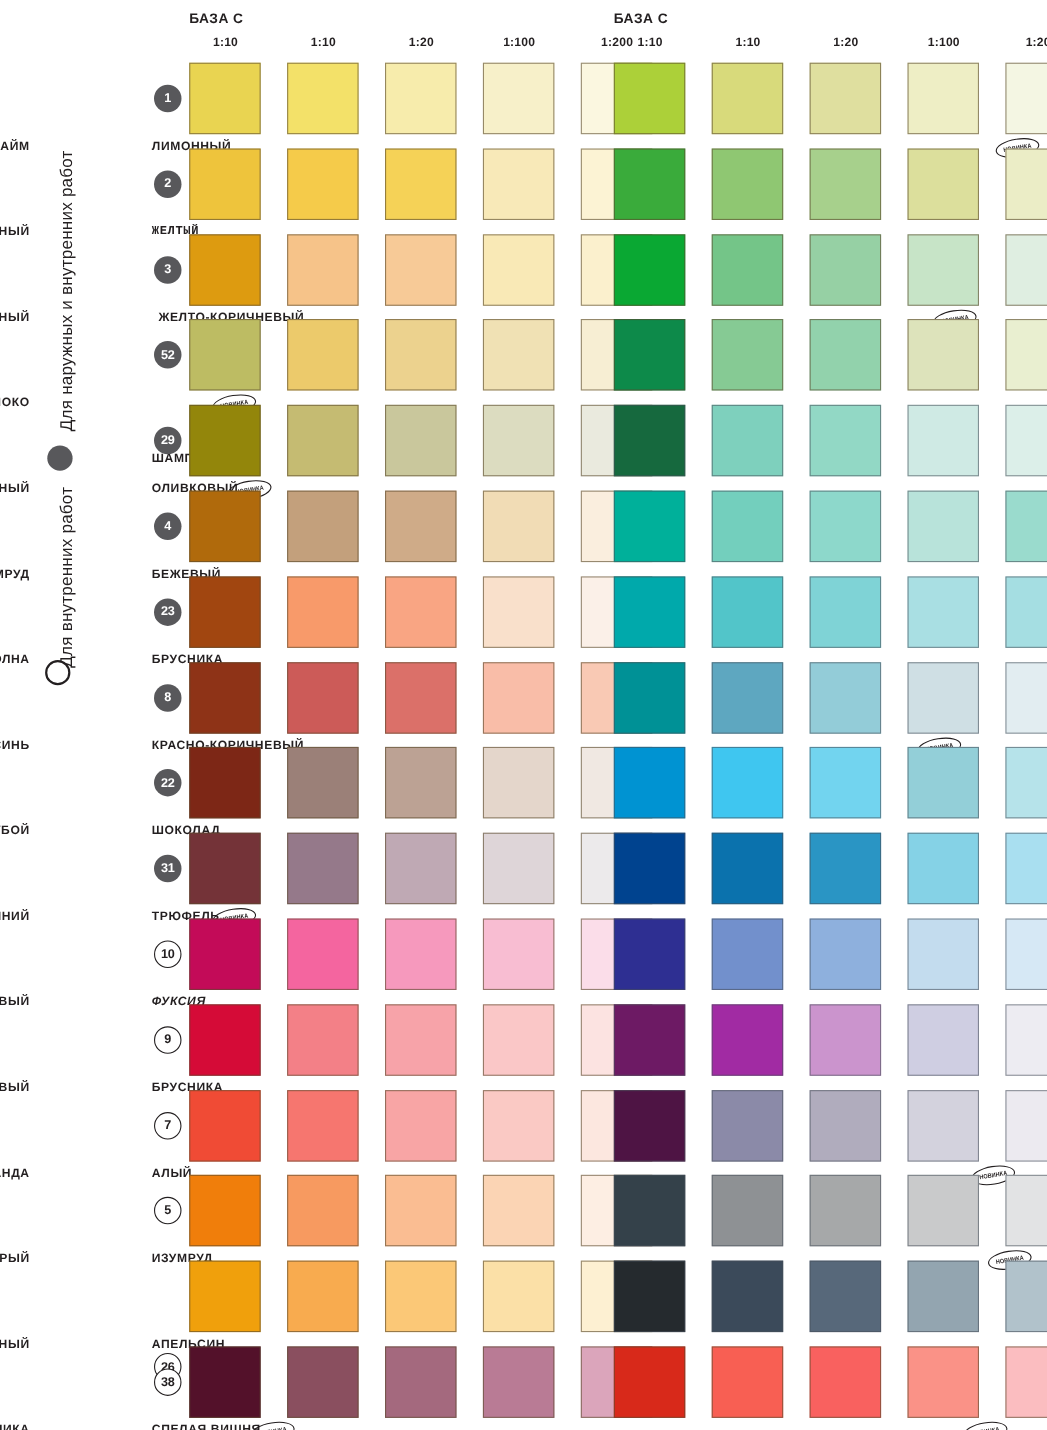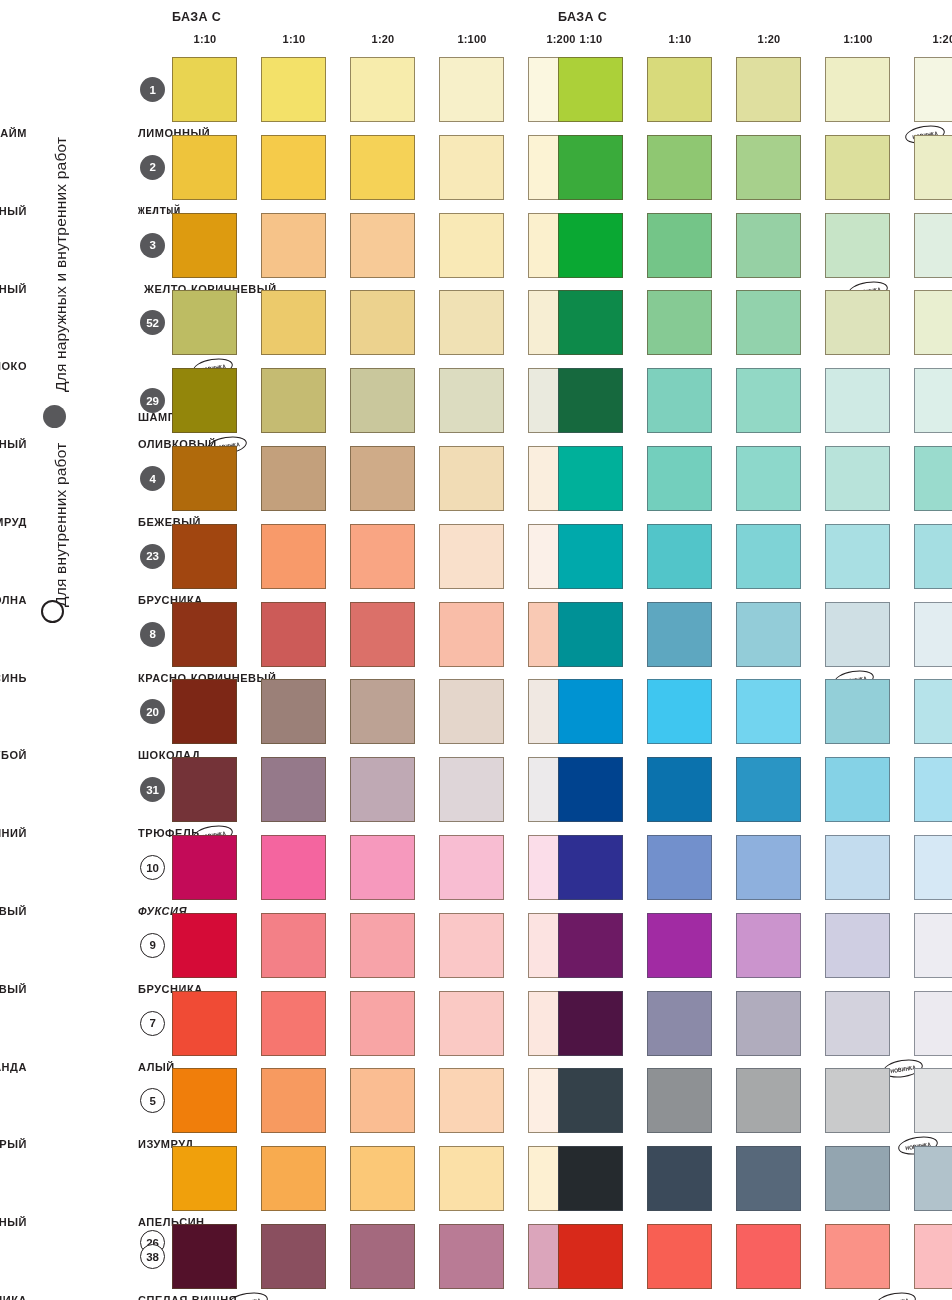--- a/index.html
+++ b/index.html
@@ -177,21 +177,21 @@
         <div class="sw" style="left: 528px; top: 601.6px; background: rgb(249, 201, 180);"></div>
         <div class="badge fill" style="top: 621.6px; left: 140px;">8</div>
         <div class="name" style="top: 671.6px; left: 138px;">КРАСНО-КОРИЧНЕВЫЙ</div>
       </div>
       <div class="row" style="left: 0px; top: 0px;">
         <div class="sw" style="left: 172px; top: 679.4px; background: rgb(125, 39, 22);"></div>
         <div class="sw" style="left: 261px; top: 679.4px; background: rgb(155, 128, 120);"></div>
         <div class="sw" style="left: 350px; top: 679.4px; background: rgb(188, 162, 148);"></div>
         <div class="sw" style="left: 439px; top: 679.4px; background: rgb(228, 214, 203);"></div>
         <div class="sw" style="left: 528px; top: 679.4px; background: rgb(240, 232, 226);"></div>
-        <div class="badge fill" style="top: 699.4px; left: 140px;">20</div>
+        <div class="badge fill" style="top: 699.4px; left: 140px;">22</div>
         <div class="name" style="top: 749.4px; left: 138px;">ШОКОЛАД</div>
       </div>
       <div class="row" style="left: 0px; top: 0px;">
         <div class="sw" style="left: 172px; top: 757.2px; background: rgb(116, 51, 56);"></div>
         <div class="sw" style="left: 261px; top: 757.2px; background: rgb(149, 121, 138);"></div>
         <div class="sw" style="left: 350px; top: 757.2px; background: rgb(191, 169, 180);"></div>
         <div class="sw" style="left: 439px; top: 757.2px; background: rgb(222, 213, 216);"></div>
         <div class="sw" style="left: 528px; top: 757.2px; background: rgb(236, 234, 235);"></div>
         <div class="badge fill" style="top: 777.2px; left: 140px;">31</div>
         <div class="name" style="top: 827.2px; left: 138px;">ТРЮФЕЛЬ</div>

